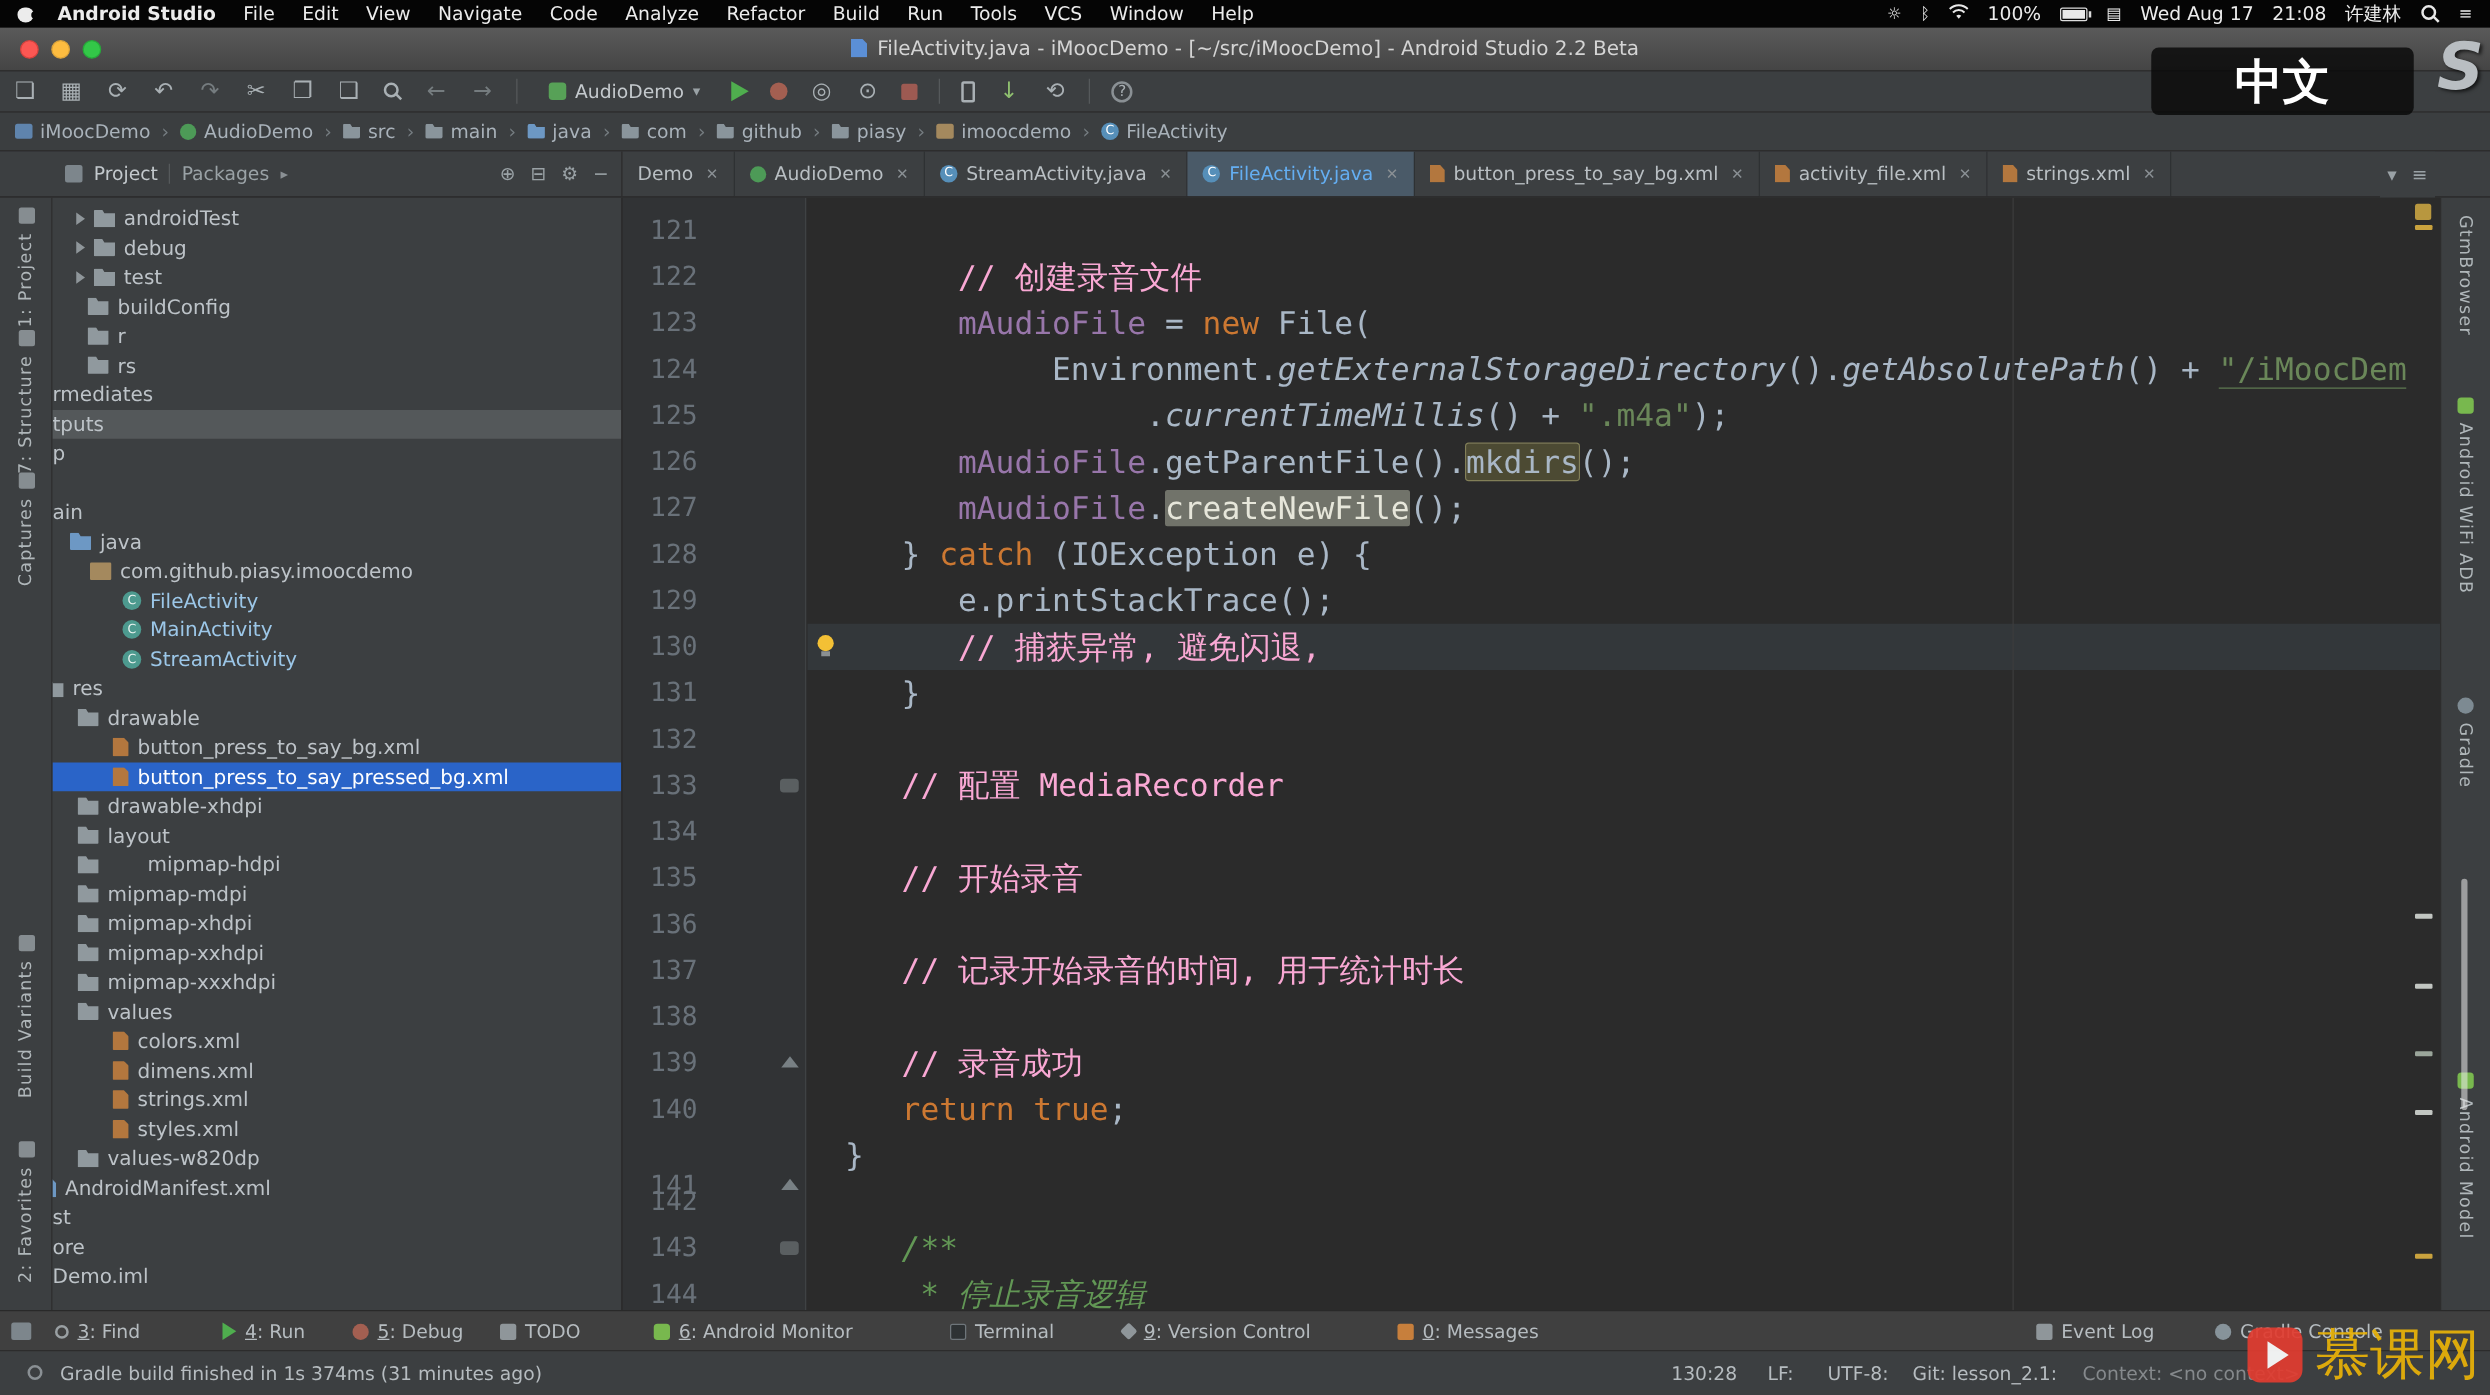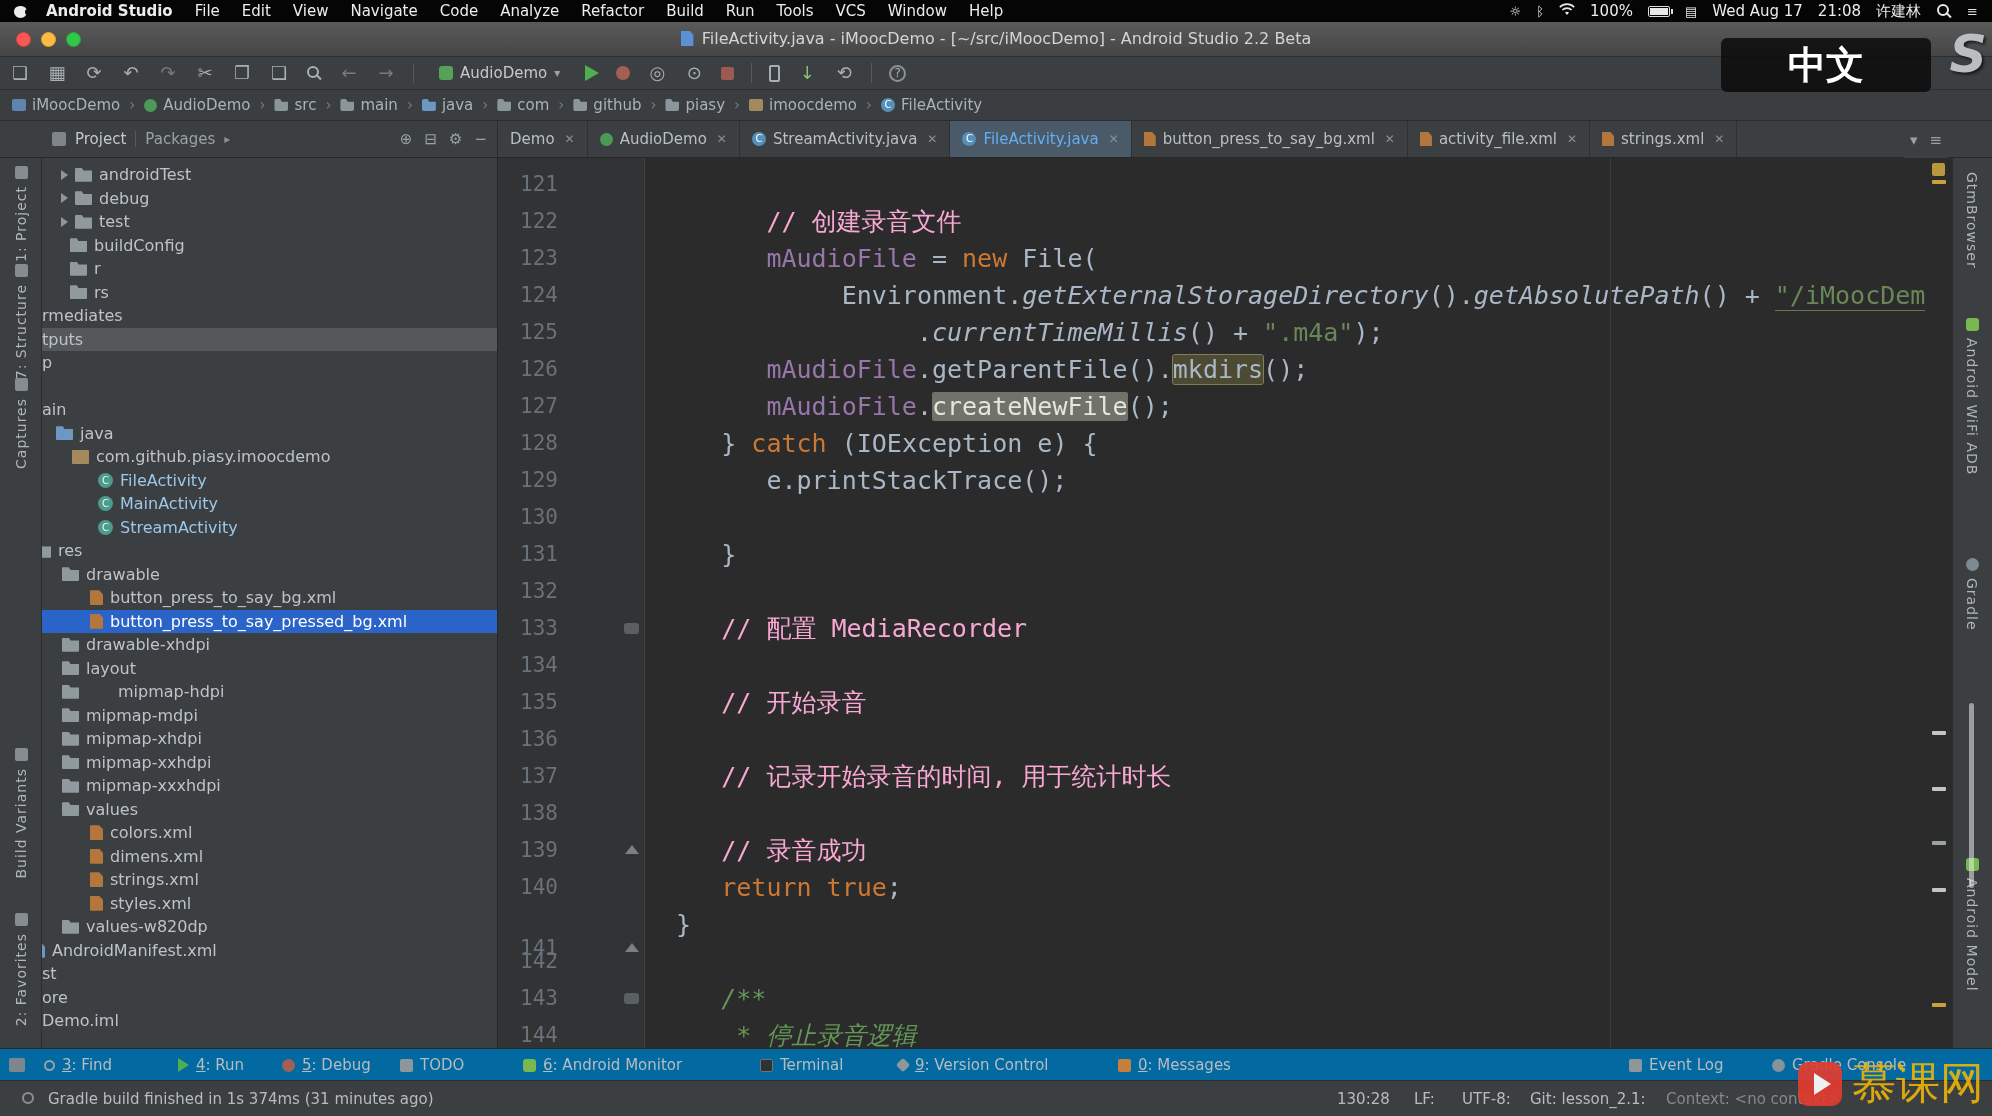--- a/index.html
+++ b/index.html
@@ -124,21 +124,21 @@
   .smark{position:absolute;right:6px;width:14px;height:4px;border-radius:1px;z-index:2}
 
   .right-strip{position:absolute;right:0;top:0;bottom:0;width:40px;background:#3c3f41;border-left:1px solid #2d2d2d}
   .rs-item{position:absolute;right:0;width:40px;display:flex;flex-direction:column;align-items:center;gap:7px}
   .rs-ico{width:13px;height:13px;border-radius:3px}
   .rs-ico.android{background:#78b84e}
   .rs-ico.gradle{background:#7d8a92;border-radius:50%}
   .vthumb{position:absolute;left:16px;top:545px;width:5px;height:185px;background:rgba(235,235,235,.55);border-radius:3px}
 
   
-  .bottombar{position:absolute;left:0;right:0;bottom:36px;height:32px;background:#0369a1;border-top:1px solid #292929;font-size:15px;color:#b6bcc0;z-index:6}
+  .bottombar{position:absolute;left:0;right:0;bottom:36px;height:32px;background:#404040;border-top:1px solid #292929;font-size:15px;color:#b6bcc0;z-index:6}
   .bb-corner{position:absolute;left:9px;top:9px;width:16px;height:14px;background:#7d868c;border-radius:2px}
   .bb-item{position:absolute;top:0;height:32px;display:flex;align-items:center;gap:7px;white-space:nowrap}
   .bbi{width:13px;height:13px;border-radius:2px;background:#8f969a;flex:0 0 auto}
   .bbi.run{width:0;height:0;background:none;border-left:11px solid #4fae4e;border-top:7px solid transparent;border-bottom:7px solid transparent;border-radius:0}
   .bbi.find{border-radius:50%;border:2px solid #9aa0a3;background:none;width:11px;height:11px}
   .bbi.debug{border-radius:50%;background:#a35f51}
   .bbi.android{background:#78b84e;border-radius:3px}
   .bbi.terminal{background:#2e3234;border:1px solid #6e757a}
   .bbi.vcs{transform:rotate(45deg);width:10px;height:10px}
   .bbi.messages{background:#c77f3c}
@@ -609,20 +609,21 @@
     <div class="code" id="code-lines" data-name="code-area">
         <div class="cline" data-name="code-line" style="top: 8px; padding-left: 0px;"></div>
         <div class="cline" data-name="code-line" style="top: 45px; padding-left: 120.4px;"><span class="sg cm" data-name="code-segment">// 创建录音文件</span></div>
         <div class="cline" data-name="code-line" style="top: 82px; padding-left: 120.4px;"><span class="sg fd" data-name="code-segment">mAudioFile</span><span class="sg pl" data-name="code-segment"> = </span><span class="sg kw" data-name="code-segment">new</span><span class="sg pl" data-name="code-segment"> File(</span></div>
         <div class="cline" data-name="code-line" style="top: 119px; padding-left: 195.65px;"><span class="sg pl" data-name="code-segment">Environment.</span><span class="sg it" data-name="code-segment">getExternalStorageDirectory</span><span class="sg pl" data-name="code-segment">().</span><span class="sg it" data-name="code-segment">getAbsolutePath</span><span class="sg pl" data-name="code-segment">() + </span><span class="sg st us" data-name="code-segment">"/iMoocDem</span></div>
         <div class="cline" data-name="code-line" style="top: 156px; padding-left: 270.9px;"><span class="sg pl" data-name="code-segment">.</span><span class="sg it" data-name="code-segment">currentTimeMillis</span><span class="sg pl" data-name="code-segment">() + </span><span class="sg st" data-name="code-segment">".m4a"</span><span class="sg pl" data-name="code-segment">);</span></div>
         <div class="cline" data-name="code-line" style="top: 193px; padding-left: 120.4px;"><span class="sg fd" data-name="code-segment">mAudioFile</span><span class="sg pl" data-name="code-segment">.getParentFile().</span><span class="sg hl1" data-name="code-segment">mkdirs</span><span class="sg pl" data-name="code-segment">();</span></div>
         <div class="cline" data-name="code-line" style="top: 230px; padding-left: 120.4px;"><span class="sg fd" data-name="code-segment">mAudioFile</span><span class="sg pl" data-name="code-segment">.</span><span class="sg hl2" data-name="code-segment">createNewFile</span><span class="sg pl" data-name="code-segment">();</span></div>
         <div class="cline" data-name="code-line" style="top: 267px; padding-left: 75.25px;"><span class="sg pl" data-name="code-segment">} </span><span class="sg kw" data-name="code-segment">catch</span><span class="sg pl" data-name="code-segment"> (IOException e) {</span></div>
         <div class="cline" data-name="code-line" style="top: 304px; padding-left: 120.4px;"><span class="sg pl" data-name="code-segment">e.printStackTrace();</span></div>
+        <div class="cline caret" data-name="code-line" style="top: 341px; padding-left: 120.4px;"><span class="sg cm" data-name="code-segment">// 捕获异常, 避免闪退,</span><span class="bulb" data-name="intention-bulb-icon"></span></div>
         <div class="cline" data-name="code-line" style="top: 378px; padding-left: 75.25px;"><span class="sg pl" data-name="code-segment">}</span></div>
         <div class="cline" data-name="code-line" style="top: 415px; padding-left: 0px;"></div>
         <div class="cline" data-name="code-line" style="top: 452px; padding-left: 75.25px;"><span class="sg cm" data-name="code-segment">// 配置 MediaRecorder</span></div>
         <div class="cline" data-name="code-line" style="top: 489px; padding-left: 0px;"></div>
         <div class="cline" data-name="code-line" style="top: 526px; padding-left: 75.25px;"><span class="sg cm" data-name="code-segment">// 开始录音</span></div>
         <div class="cline" data-name="code-line" style="top: 563px; padding-left: 0px;"></div>
         <div class="cline" data-name="code-line" style="top: 600px; padding-left: 75.25px;"><span class="sg cm" data-name="code-segment">// 记录开始录音的时间, 用于统计时长</span></div>
         <div class="cline" data-name="code-line" style="top: 637px; padding-left: 0px;"></div>
         <div class="cline" data-name="code-line" style="top: 674px; padding-left: 75.25px;"><span class="sg cm" data-name="code-segment">// 录音成功</span></div>
         <div class="cline" data-name="code-line" style="top: 711px; padding-left: 75.25px;"><span class="sg kw" data-name="code-segment">return true</span><span class="sg pl" data-name="code-segment">;</span></div>

